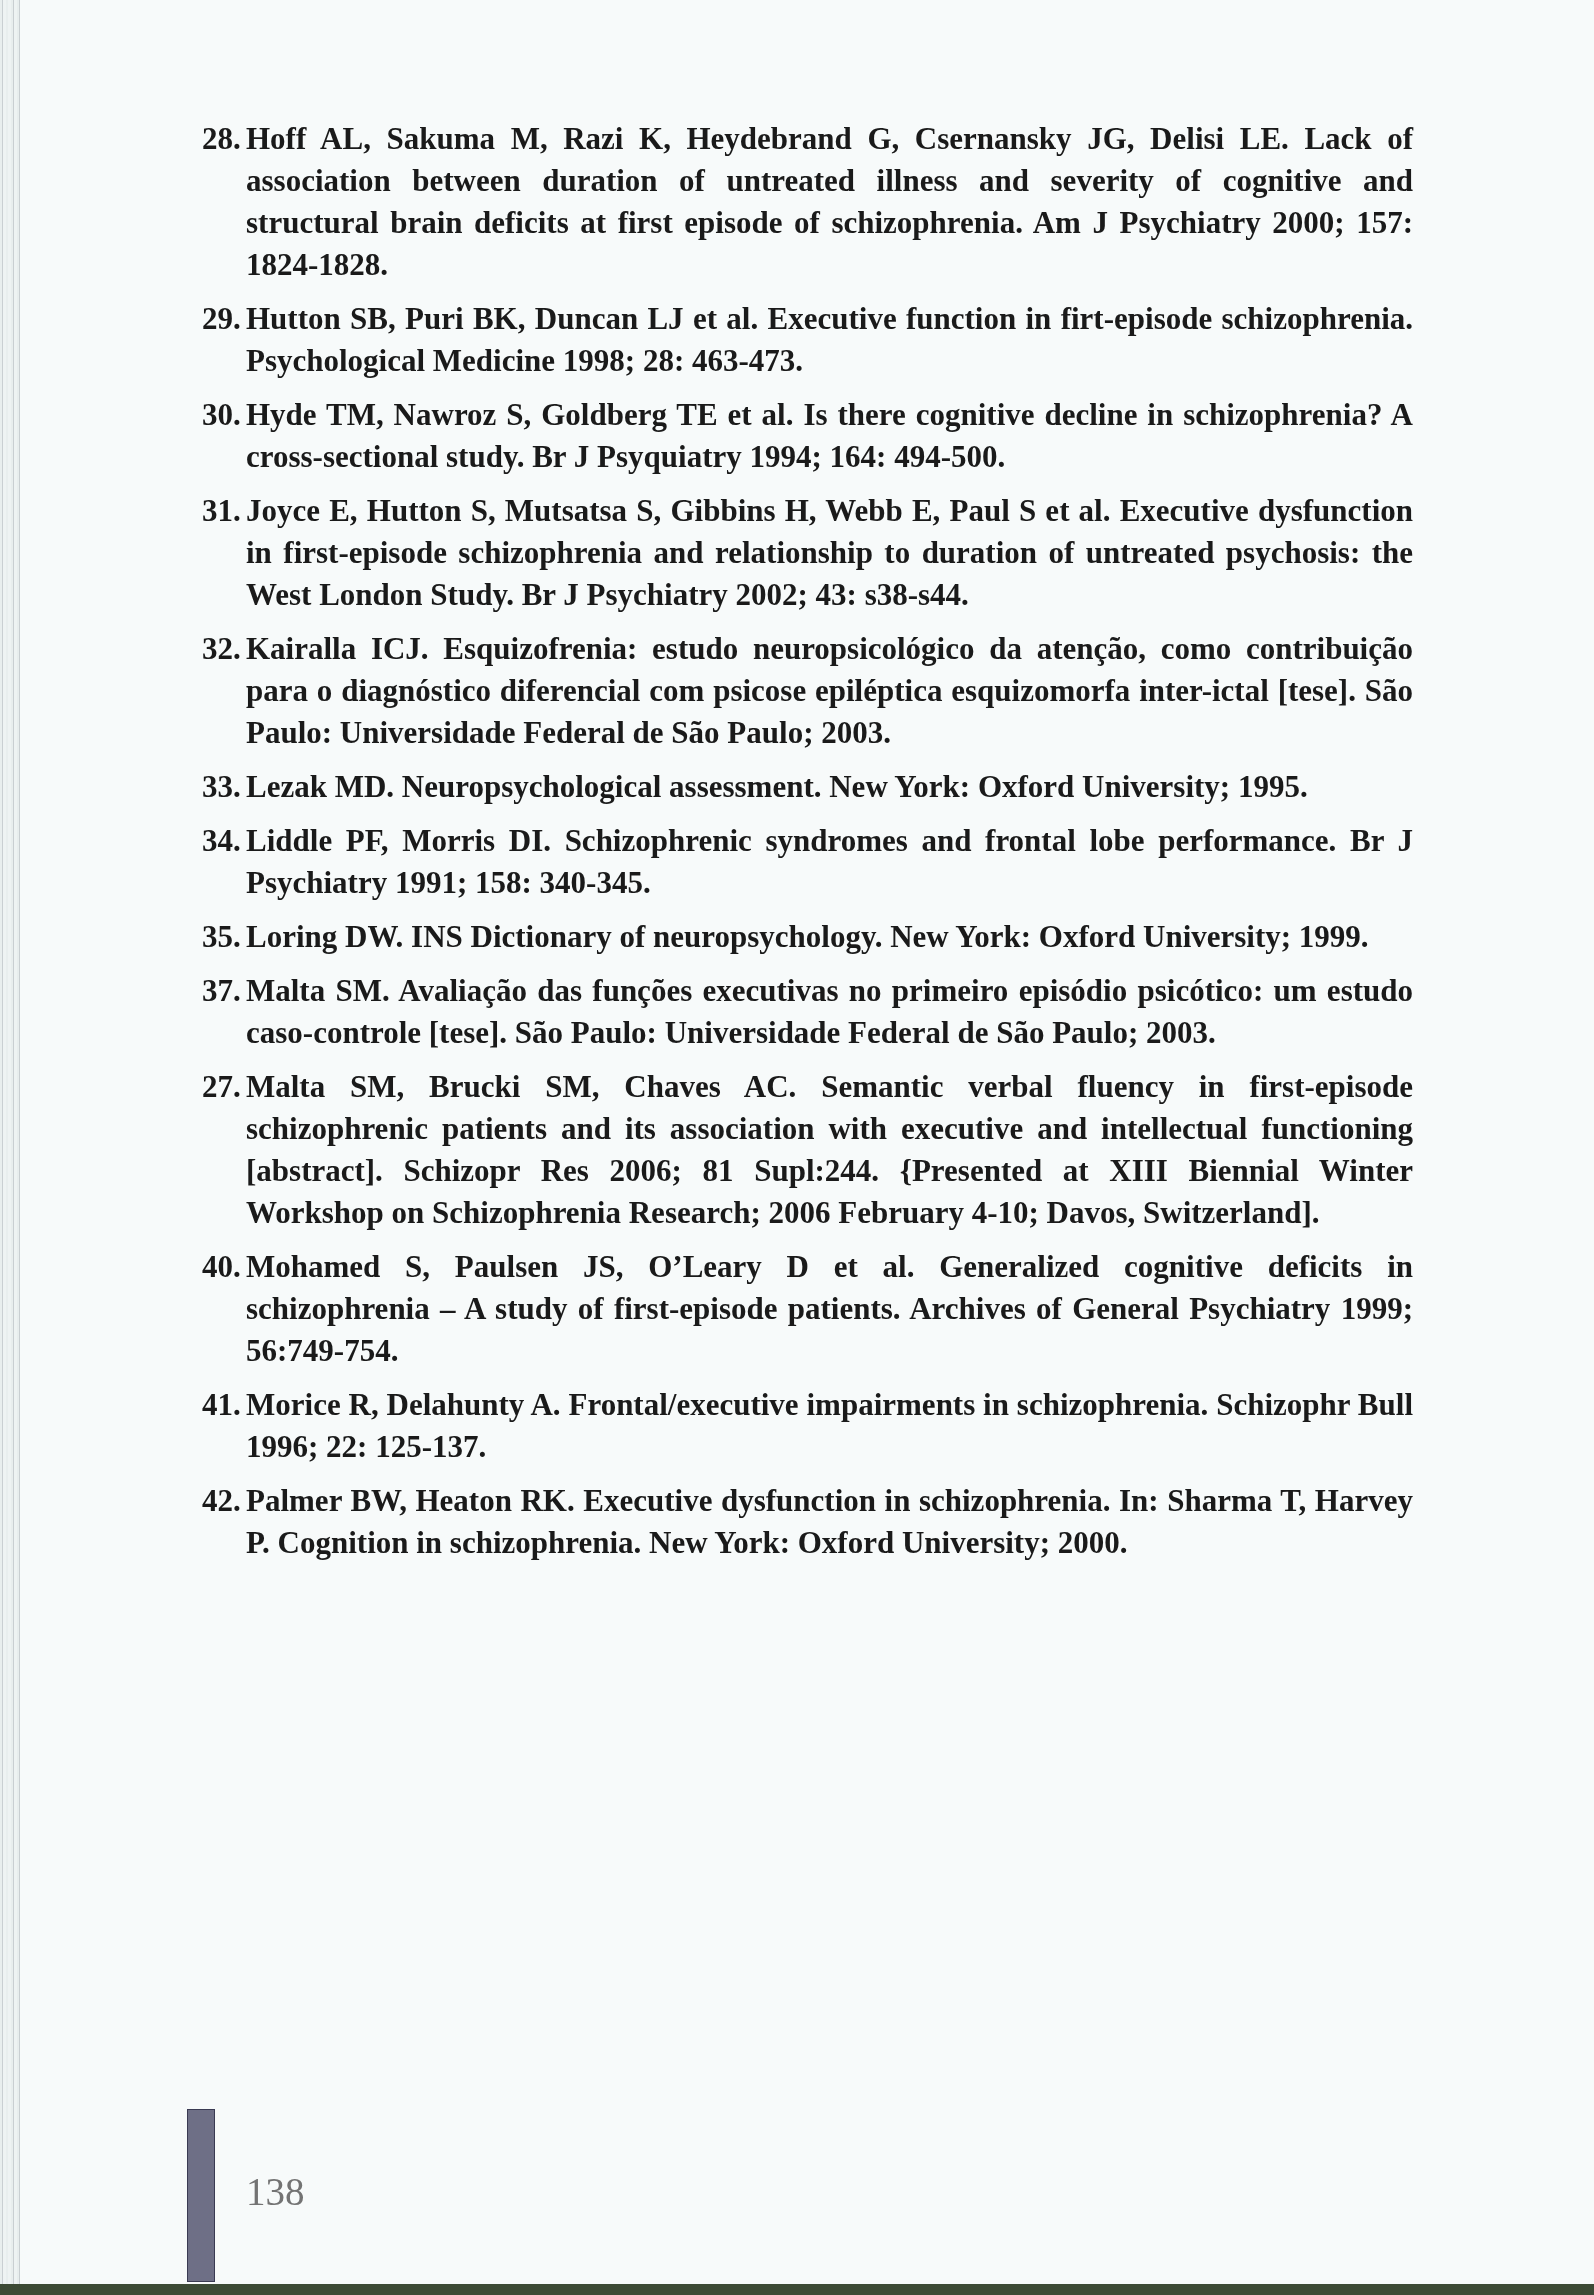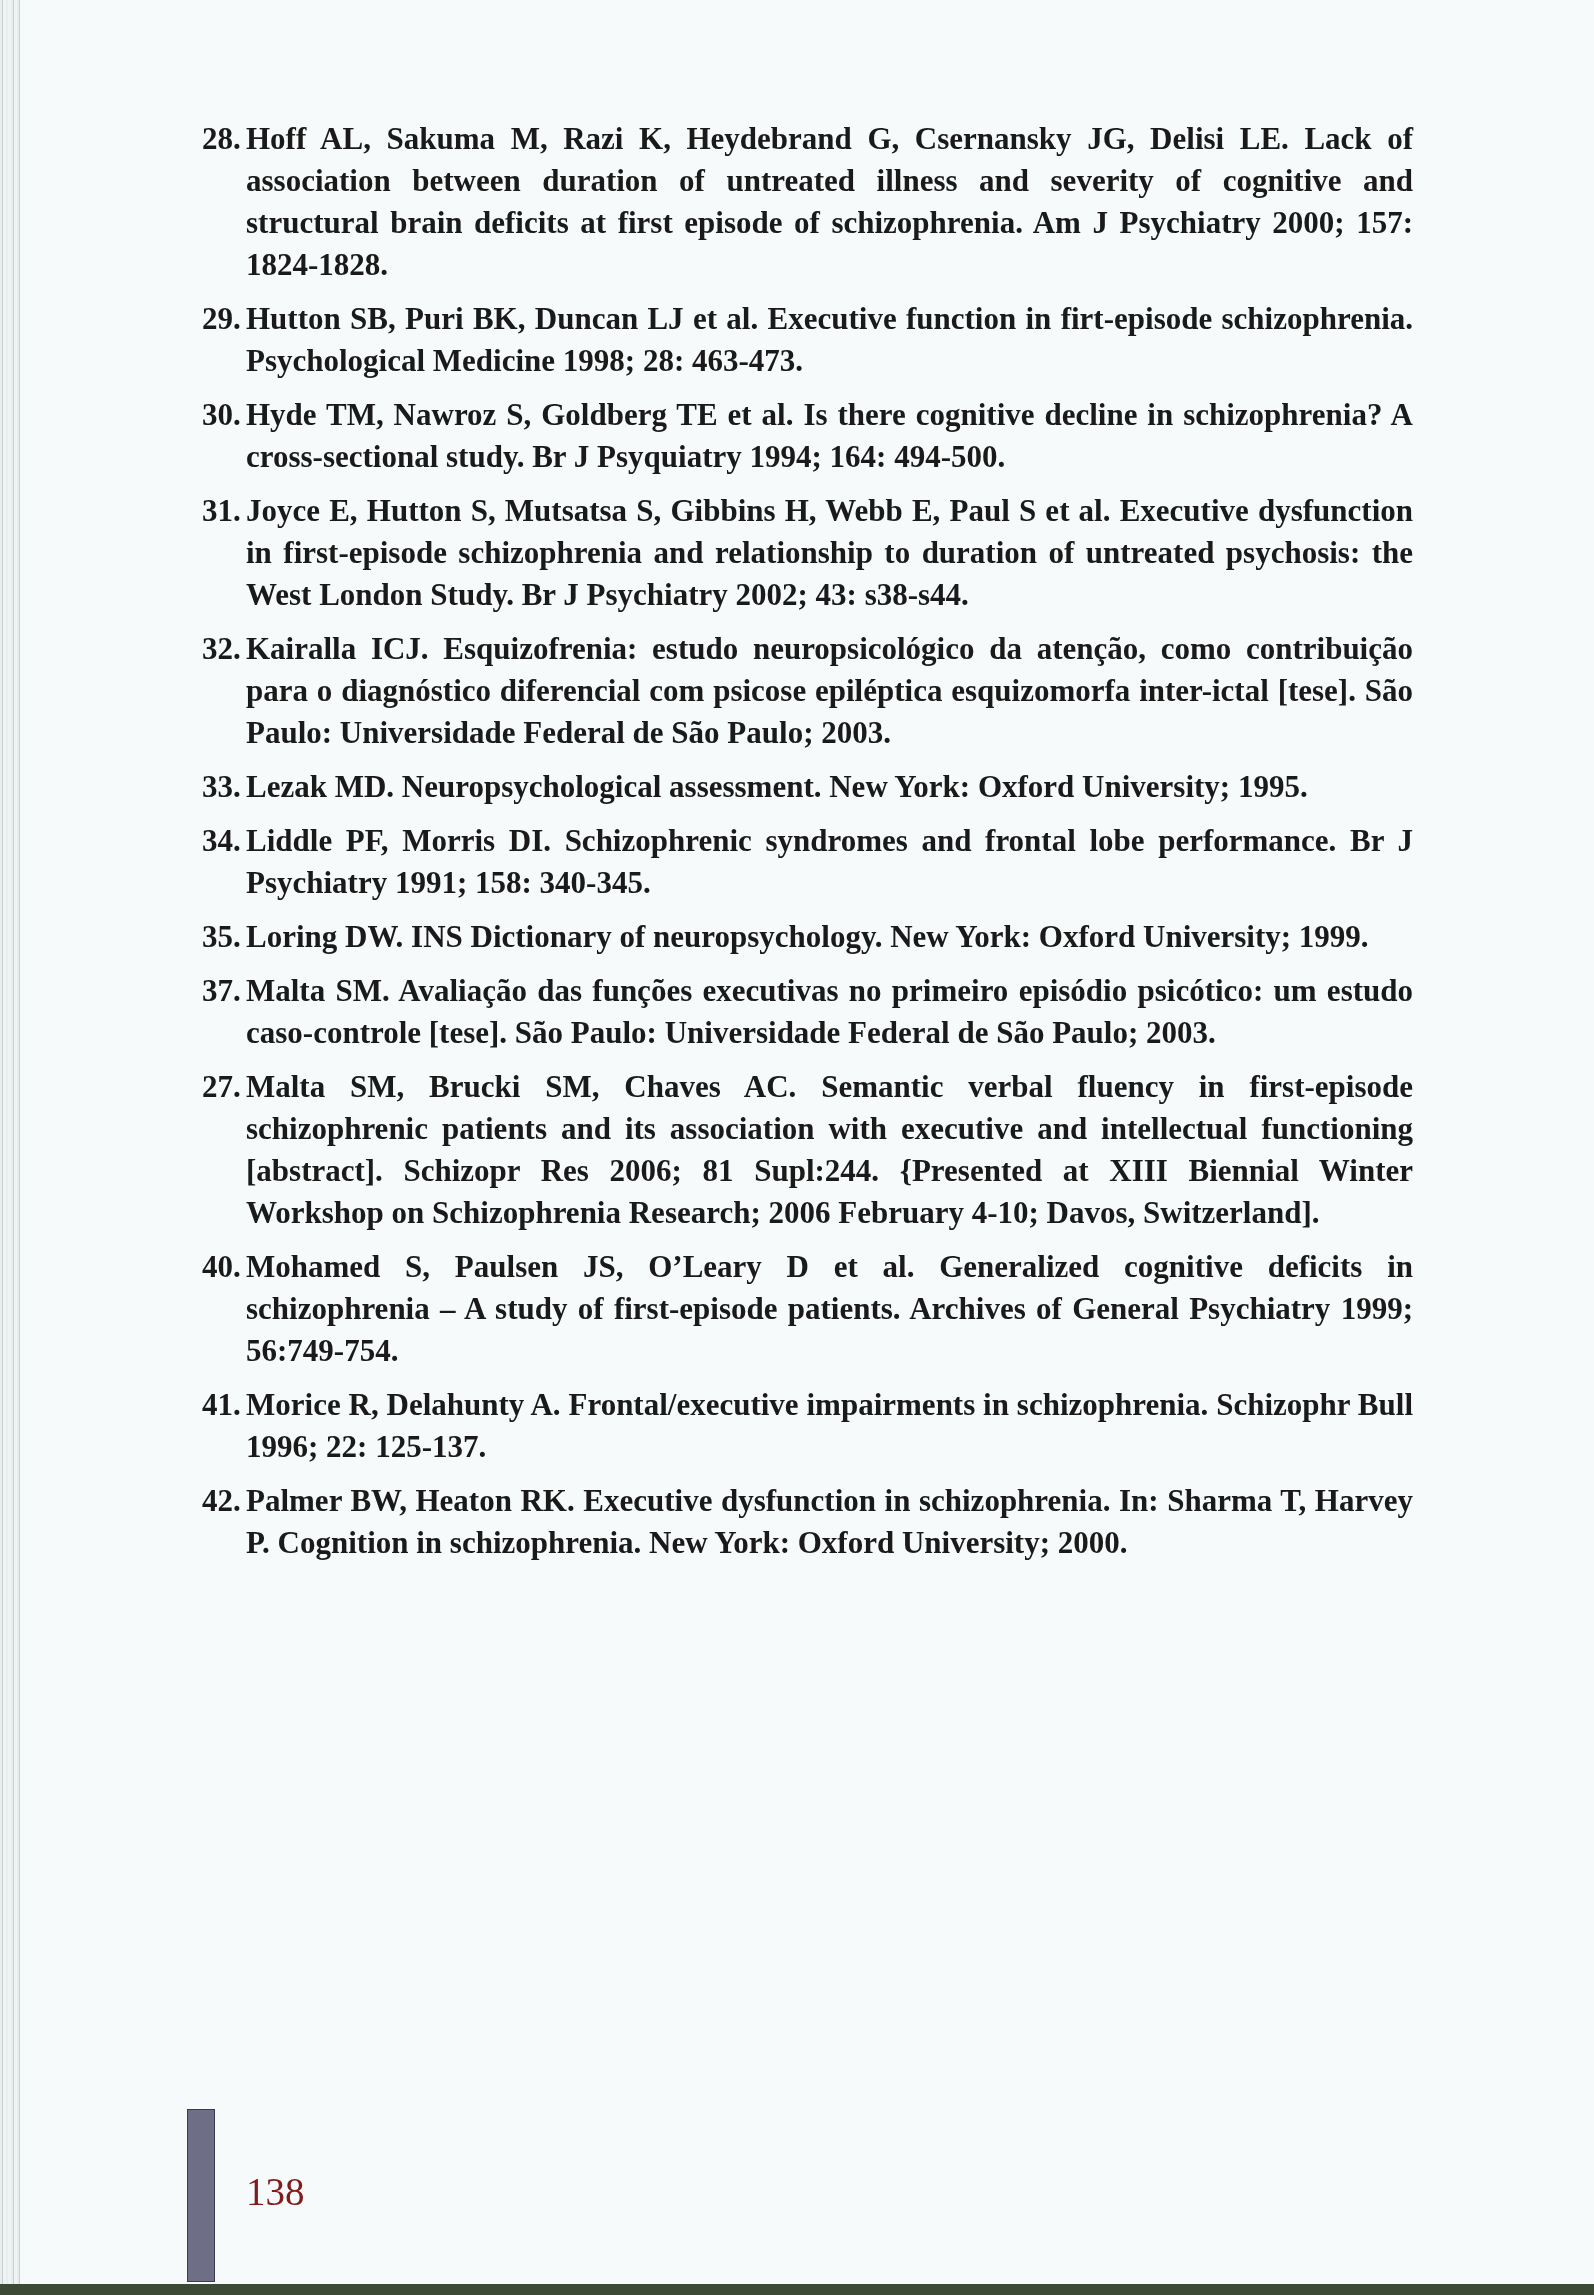--- a/index.html
+++ b/index.html
@@ -23,21 +23,21 @@
     text-align: justify; margin-bottom: 12px;
   }
   .ref-num { position: absolute; left: 0; top: 0; }
   .ref-text { display: block; }
   .marker-bar {
     position: absolute; left: 187px; top: 2109px; width: 28px; height: 173px;
     background: #6e6f86; border: 1.4px solid #3a3a52; box-sizing: border-box;
   }
   .page-number {
     position: absolute; left: 246px; top: 2169px;
-    font-size: 39px; color: #7f1d1d;
+    font-size: 39px; color: #737373;
   }
   .bottom-strip {
     position: absolute; left: 0; top: 2284px; width: 1594px; height: 12px;
     background: #3c4a35;
   }
 </style>
 </head>
 <body>
 
 <div class="page-edge"></div>

